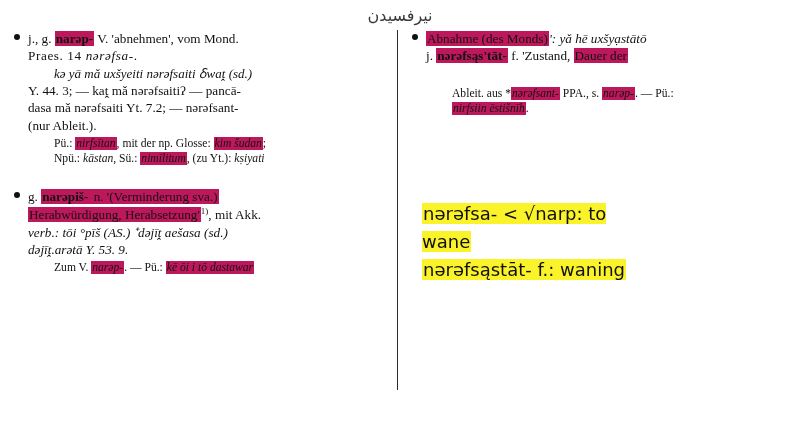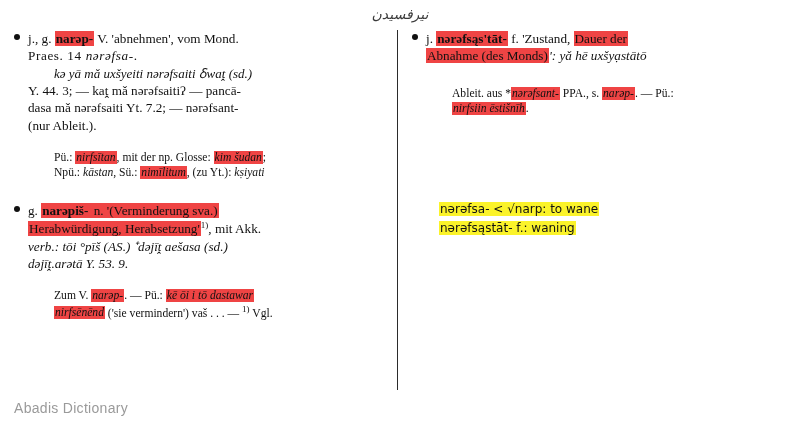--- a/index.html
+++ b/index.html
@@ -19,24 +19,23 @@
     position: absolute;
     inset: 0;
   }
   .top-title {
     position: absolute;
     top: 6px;
     left: 0;
     width: 100%;
     text-align: center;
     font-family: "DejaVu Sans", sans-serif;
-    font-size: 14px;
+    font-size: 16px;
     color: #3a3a3a;
     letter-spacing: 0.5px;
-    font-style: italic;
   }
   .watermark {
     position: absolute;
     left: 14px;
     bottom: 12px;
     font-family: "Liberation Sans", sans-serif;
     font-size: 14px;
     color: #9a9a9a;
     letter-spacing: 0.3px;
   }
@@ -72,51 +71,51 @@
     top: 4px;
     width: 6px;
     height: 6px;
     background: #111;
     border-radius: 50%;
   }
   .entry-body {
     padding-left: 14px;
   }
   .hl {
-    background: #ef4444;
+    background: #be185d;
     padding: 0 1px;
   }
   .it {
     font-style: italic;
   }
   .bd {
     font-weight: bold;
   }
   .sub {
     font-size: 11.6px;
     line-height: 1.3;
     padding-left: 26px;
-    margin-top: 16px;
+    margin-top: 2px;
   }
   .sub2 {
     font-size: 11.6px;
     line-height: 1.3;
     padding-left: 26px;
   }
   .indent1 {
     padding-left: 26px;
     font-size: 13px;
   }
   .note-box {
     position: absolute;
-    left: 439px;
+    left: 422px;
     top: 200px;
     width: 210px;
     font-family: "DejaVu Sans", sans-serif;
-    font-size: 12px;
+    font-size: 18px;
     line-height: 1.55;
     color: #111;
   }
   .note-line span.hl {
     background: #fbf32a;
   }
   sup {
     font-size: 9px;
     vertical-align: super;
   }
@@ -164,50 +163,46 @@
           <span>g. </span><span class="bd hl">narəpiš-</span><span class="hl"> n. '(Verminderung sva.)</span>
         </div>
         <div>
           <span class="hl">Herabwürdigung, Herabsetzung'</span><sup>1)</sup><span>, mit Akk.</span>
         </div>
         <div class="it">verb.: tōi °pīš (AS.) ⁺dəjīṱ aešasa (sd.)</div>
         <div class="it">dəjīṱ.arətā Y. 53. 9.</div>
         <div class="sub">
           <span>Zum V. </span><span class="it hl">narəp-</span><span>. — Pü.: </span><span class="it hl">kē ōi i tō dastawar</span>
         </div>
-        <div class="sub2">
-          <span class="it hl">nirfsēnēnd</span><span> ('sie vermindern') vaš . . . — </span><sup>1)</sup><span> Vgl.</span>
-        </div>
       </div>
     </div>
 
   </div>
 
   <div class="col col-right">
 
     <div class="entry">
       <div class="bullet"></div>
       <div class="entry-body">
         <div>
+          <span class="hl">Abnahme (des Monds)</span><span class="it">': yǎ hē uxšyạstātō</span>
+        </div>
+        <div>
           <span>j. </span><span class="bd hl">nərəfsąs'tāt-</span><span> f. 'Zustand, </span><span class="hl">Dauer der</span>
-        </div>
-        <div>
-          <span class="hl">Abnahme (des Monds)</span><span class="it">': yǎ hē uxšyạstātō</span>
         </div>
         <div class="sub" style="margin-top:21px;">
           <span>Ableit. aus *</span><span class="it hl">nərəfsant-</span><span> PPA., s. </span><span class="it hl">narəp-</span><span>. — Pü.:</span>
         </div>
         <div class="sub2">
           <span class="it hl">nirfsiin ēstišnīh</span><span>.</span>
         </div>
       </div>
     </div>
 
   </div>
 
   <div class="note-box">
     <div class="note-line"><span class="hl">nərəfsa- &lt; √narp: to wane</span></div>
     <div class="note-line"><span class="hl">nərəfsąstāt- f.: waning</span></div>
   </div>
 
-  <div class="watermark">Abadis Dictionary</div>
 
 </div>
 
 </body></html>

